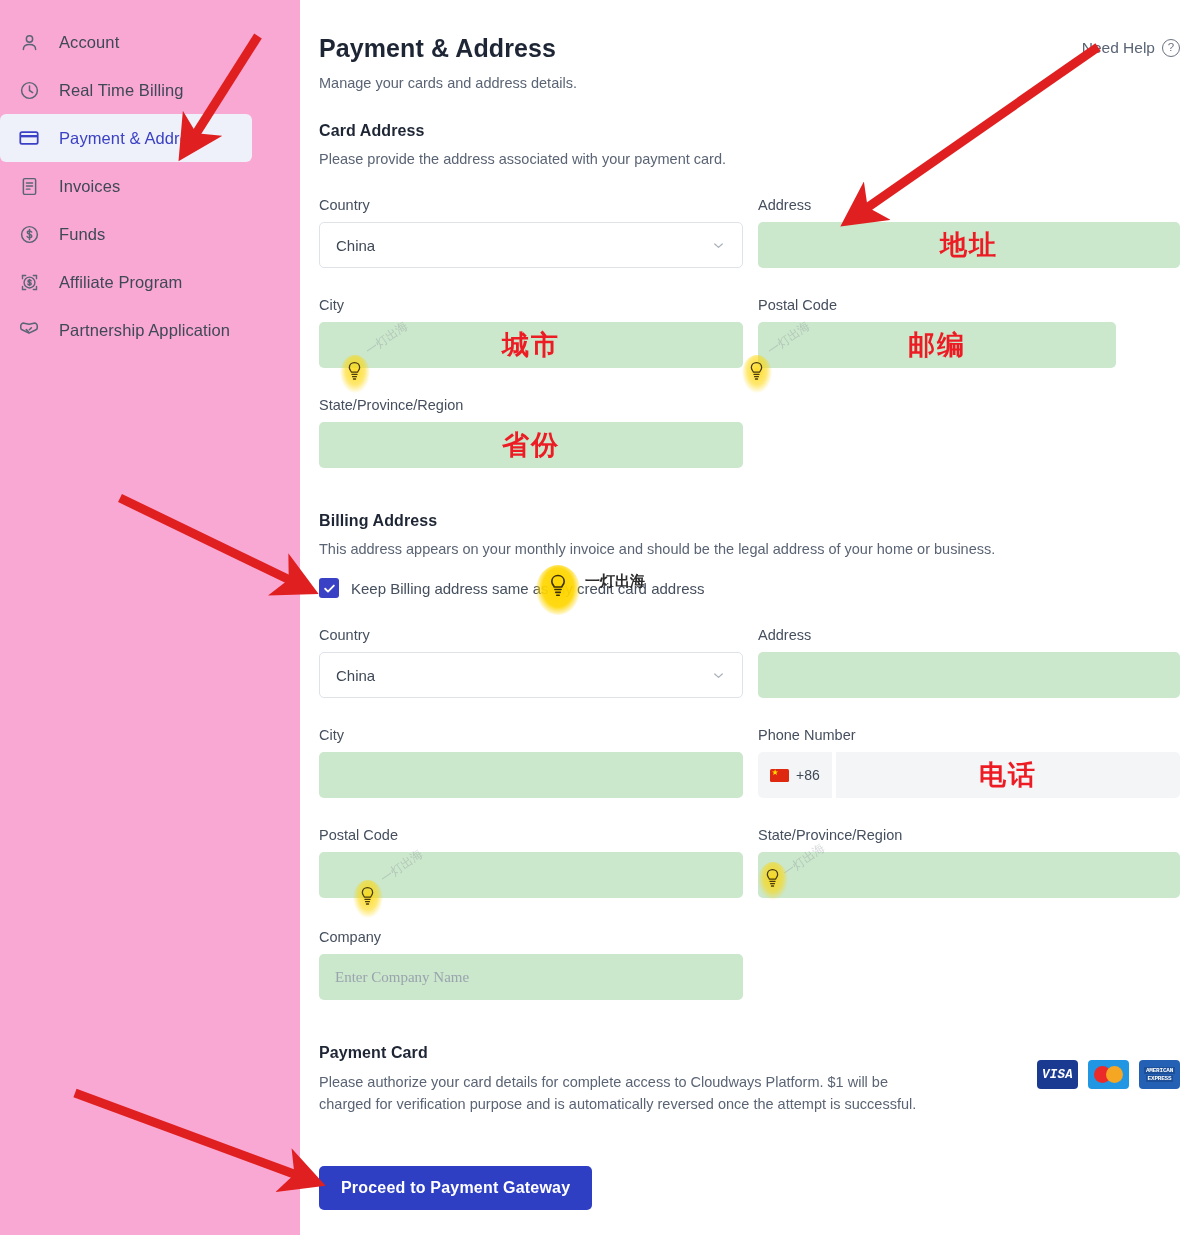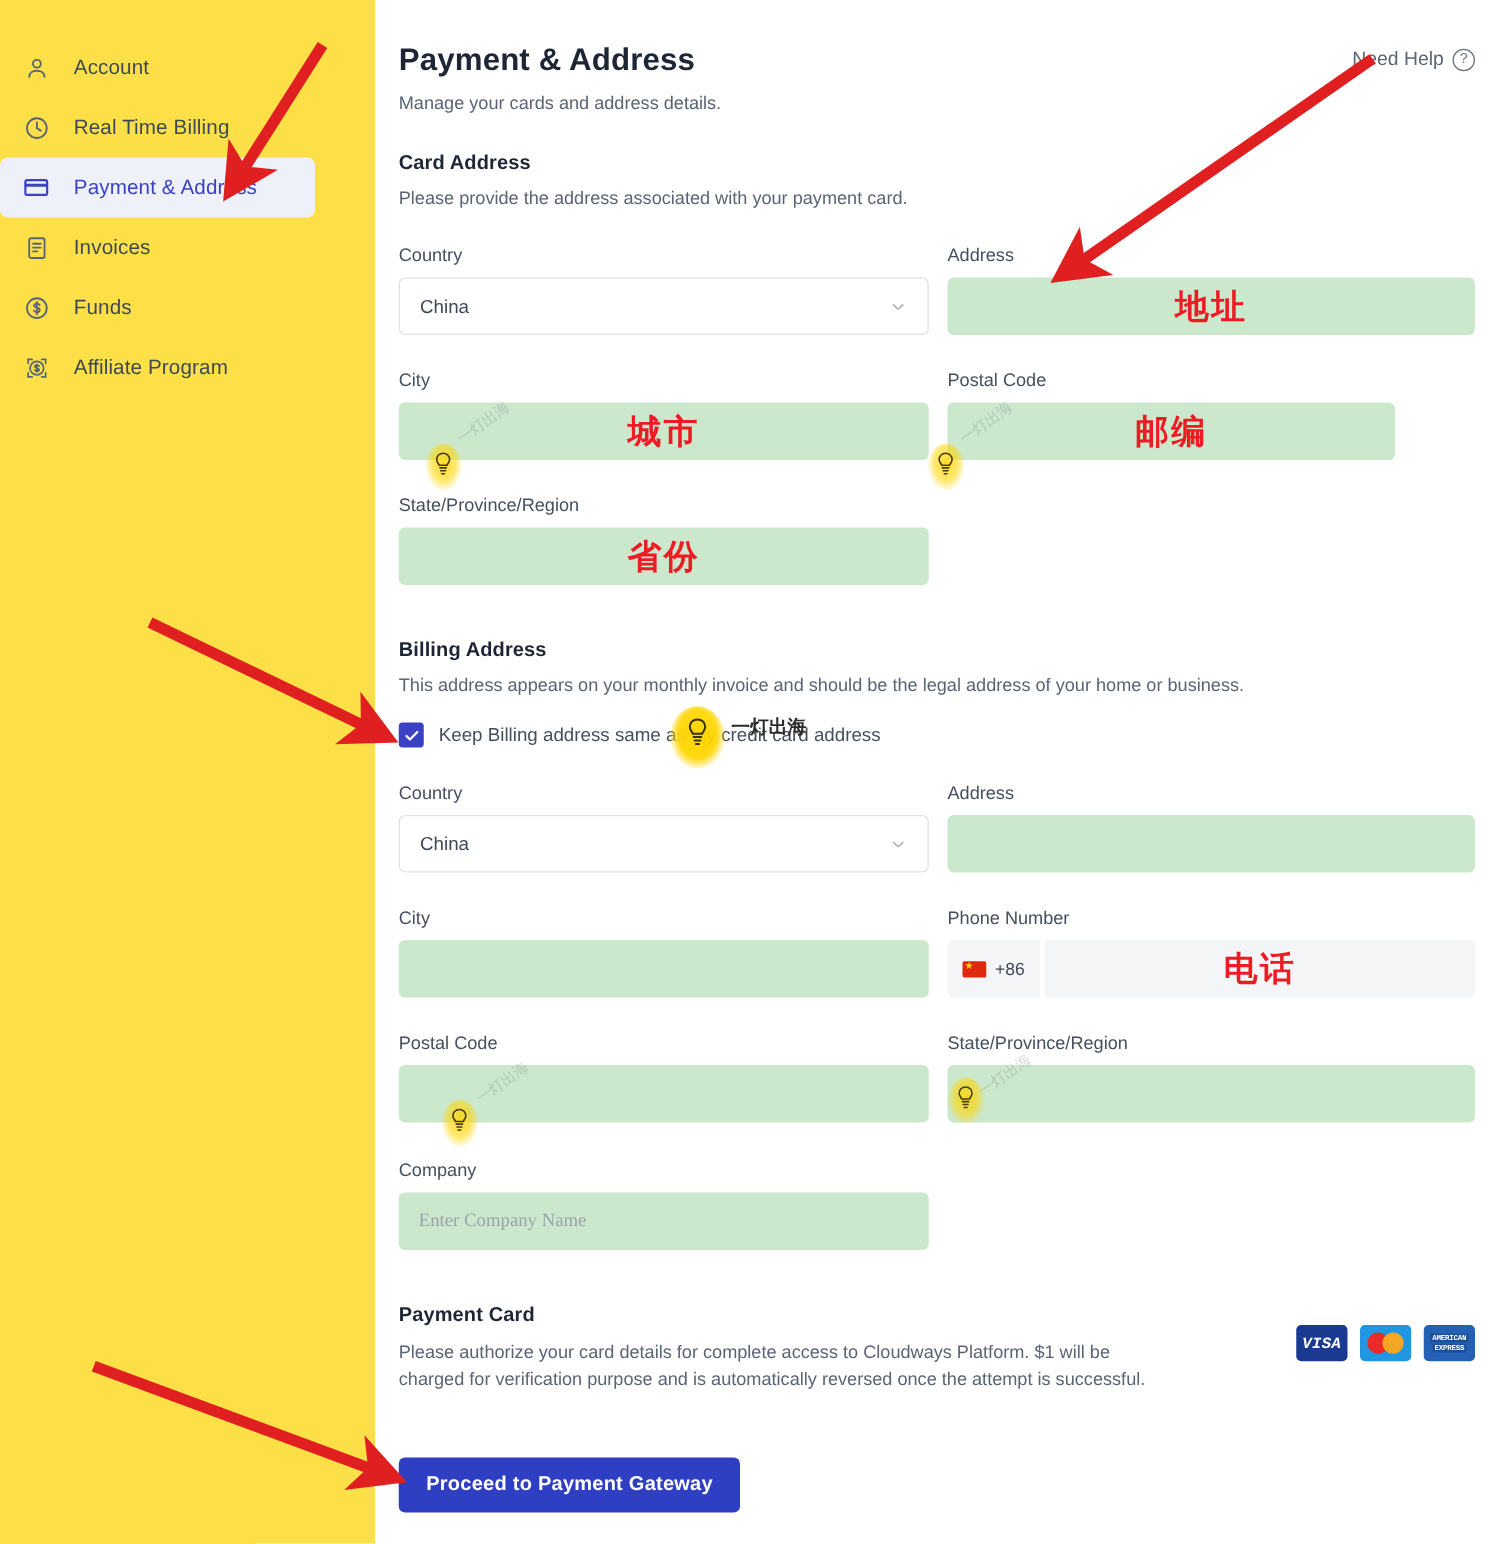--- a/index.html
+++ b/index.html
@@ -8,22 +8,22 @@
     background: #ffffff;
     font-family: "Liberation Sans", sans-serif;
     overflow: hidden;
   }
   #root { position: relative; width: 1190px; height: 1235px; }
 
   
   .sidebar {
     position: absolute; left: 0; top: 0;
     width: 300px; height: 1235px;
-    background: #fde047;
-    padding-top: 30px;
+    background: #f9a8d4;
+    padding-top: 18px;
   }
   .nav-item {
     display: flex; align-items: center;
     height: 48px;
     padding-left: 16px;
     margin: 0 48px 0 0;
     border-radius: 6px;
     cursor: pointer;
   }
   .nav-item + .nav-item { margin-top: 0px; }
@@ -256,20 +256,29 @@
       <span class="ic">
         <svg viewBox="0 0 24 24" width="21" height="21" fill="none" stroke="currentColor" stroke-width="1.6" stroke-linecap="round">
           <circle cx="12" cy="12" r="6.2"></circle>
           <path d="M12 8.6v6.8M13.9 10.1c-.4-.6-1.1-.9-1.9-.9-1 0-1.8.5-1.8 1.3 0 1.9 3.8 1 3.8 2.9 0 .9-.8 1.4-1.9 1.4-.9 0-1.6-.4-2-1"></path>
           <path d="M4 7.6V4h3.6M20 7.6V4h-3.6M4 16.4V20h3.6M20 16.4V20h-3.6"></path>
         </svg>
       </span>
       <span class="lbl">Affiliate Program</span>
     </div>
 
+    <div class="nav-item">
+      <span class="ic">
+        <svg viewBox="0 0 24 24" width="22" height="22" fill="none" stroke="currentColor" stroke-width="1.7" stroke-linejoin="round" stroke-linecap="round">
+          <path d="M3 7.5C3 5.6 4.7 4.2 6.6 4.6l5.4 1.1 5.4-1.1C19.3 4.2 21 5.6 21 7.5v2.1c0 1-.5 1.8-1.4 2.2L12 15.4l-7.6-3.6C3.5 11.4 3 10.6 3 9.6z"></path>
+          <path d="M9 11.6l2.4 2.3M14.6 9.6l-2.2 2.1"></path>
+        </svg>
+      </span>
+      <span class="lbl">Partnership Application</span>
+    </div>
   </nav>
 
   <div class="main">
 
     <div class="page-title">Payment &amp; Address</div>
 
     <div class="need-help">
       <span>Need Help</span>
       <span class="qicon">?</span>
     </div>

